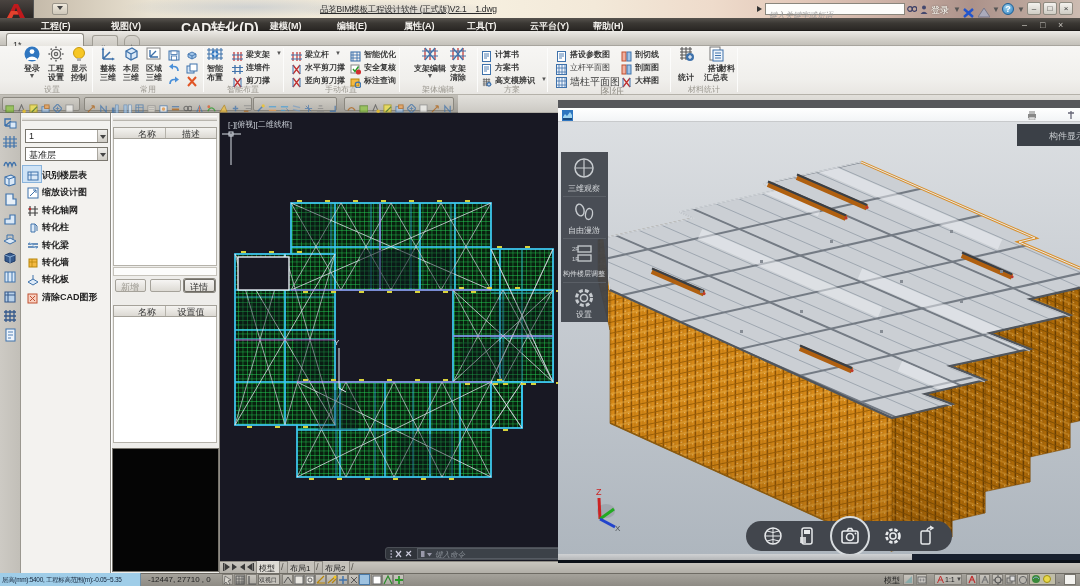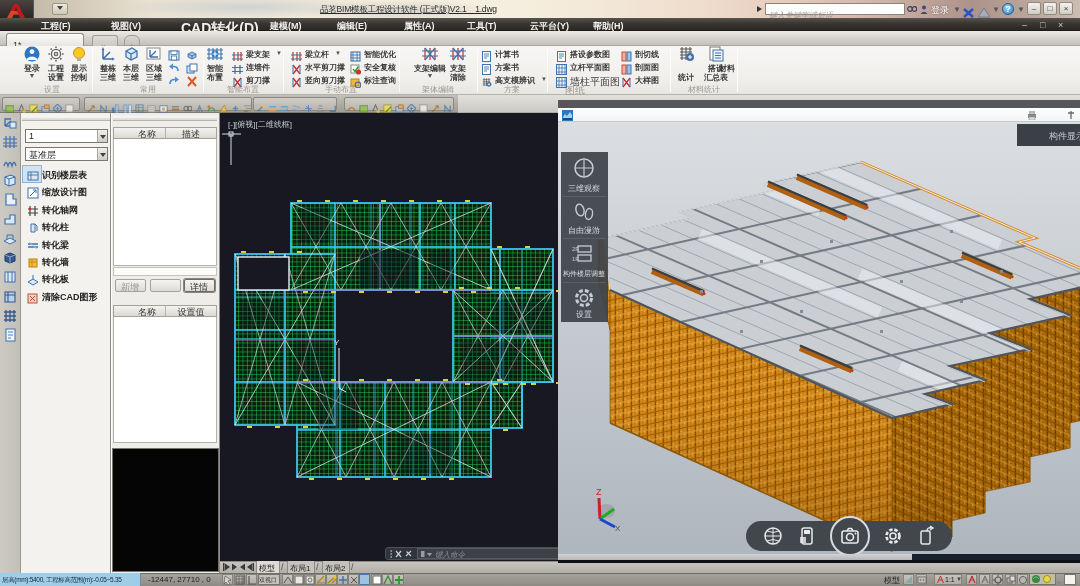--- a/index.html
+++ b/index.html
@@ -69,21 +69,21 @@
 <div style="position:absolute;left:477px;top:48px;width:1px;height:44px;background:#d8d5cf;border-right:1px solid #fcfcfb;"></div>
 <div style="position:absolute;left:547px;top:48px;width:1px;height:44px;background:#d8d5cf;border-right:1px solid #fcfcfb;"></div>
 <div style="position:absolute;left:670px;top:48px;width:1px;height:44px;background:#d8d5cf;border-right:1px solid #fcfcfb;"></div>
 <div style="position:absolute;left:737px;top:48px;width:1px;height:44px;background:#d8d5cf;border-right:1px solid #fcfcfb;"></div>
 <div class="t" style="left:52px;top:84px;font-size:8px;color:#9a978f;transform:translateX(-50%);">设置</div>
 <div class="t" style="left:148px;top:84px;font-size:8px;color:#9a978f;transform:translateX(-50%);">常用</div>
 <div class="t" style="left:243px;top:84px;font-size:8px;color:#9a978f;transform:translateX(-50%);">智能布置</div>
 <div class="t" style="left:341px;top:84px;font-size:8px;color:#9a978f;transform:translateX(-50%);">手动布置</div>
 <div class="t" style="left:438px;top:84px;font-size:8px;color:#9a978f;transform:translateX(-50%);">架体编辑</div>
 <div class="t" style="left:512px;top:84px;font-size:8px;color:#9a978f;transform:translateX(-50%);">方案</div>
-<div class="t" style="left:575px;top:84px;font-size:10px;color:#9a978f;transform:translateX(-50%);">图纸</div>
+<div class="t" style="left:612px;top:84px;font-size:12px;color:#9a978f;transform:translateX(-50%);">图纸</div>
 <div class="t" style="left:704px;top:84px;font-size:8px;color:#9a978f;transform:translateX(-50%);">材料统计</div>
 <div style="position:absolute;left:23px;top:46px;width:18px;height:16px;"><svg width="18" height="16">
       <circle cx="9" cy="8" r="7.5" fill="#2f76c0"></circle>
       <circle cx="9" cy="5.6" r="2.4" fill="#fff"></circle>
       <path d="M4 12.5 Q9 8.5 14 12.5 L14 14 L4 14 Z" fill="#fff"></path>
     </svg></div>
 <div class="t" style="left:32px;top:63px;font-size:8px;color:#3a3a3a;font-weight:bold;transform:translateX(-50%);">登录</div>
 <div class="t" style="left:32px;top:72px;font-size:7px;color:#555;transform:translateX(-50%);">▼</div>
 <div style="position:absolute;left:47px;top:46px;width:18px;height:16px;"><svg width="18" height="16" viewBox="0 0 18 16">
       <g fill="none" stroke="#666" stroke-width="1.4">
@@ -274,21 +274,21 @@
 <div class="t" style="left:541px;top:76px;font-size:6px;color:#555;">▼</div>
 <div style="position:absolute;left:556px;top:48px;width:11px;height:11px;"><svg width="11" height="11">
       <rect x="1.5" y="0.5" width="8" height="10" fill="#fff" stroke="#3f72ab"></rect>
       <path d="M3 3 L8 3 M3 5 L8 5 M3 7 L6 7" stroke="#3f72ab" stroke-width=".9"></path>
     </svg></div>
 <div class="t" style="left:570px;top:49px;font-size:8px;color:#3a3a3a;font-weight:bold;">搭设参数图</div>
 <div style="position:absolute;left:556px;top:61px;width:11px;height:11px;"><svg width="11" height="11">
       <rect x="0.5" y="0.5" width="10" height="10" fill="#eef4fb" stroke="#3f72ab"></rect>
       <path d="M3 1 L3 10 M6 1 L6 10 M9 1 L9 10 M1 4 L10 4 M1 8 L10 8" stroke="#3f72ab" stroke-width=".8"></path>
     </svg></div>
-<div class="t" style="left:570px;top:62px;font-size:8px;color:#3a3a3a;font-weight:bold;">立杆平面图</div>
+<div class="t" style="left:570px;top:62px;font-size:8px;color:#3a3a3a;font-weight:normal;">立杆平面图</div>
 <div style="position:absolute;left:556px;top:74px;width:11px;height:11px;"><svg width="11" height="11">
       <rect x="0.5" y="0.5" width="10" height="10" fill="#eef4fb" stroke="#3f72ab"></rect>
       <path d="M3 1 L3 10 M6 1 L6 10 M9 1 L9 10 M1 4 L10 4 M1 8 L10 8" stroke="#3f72ab" stroke-width=".8"></path>
     </svg></div>
 <div class="t" style="left:570px;top:75px;font-size:10px;color:#3a3a3a;font-weight:normal;">墙柱平面图</div>
 <div style="position:absolute;left:621px;top:48px;width:11px;height:11px;"><svg width="11" height="11">
       <rect x="1" y="1" width="4" height="9" fill="#f0b0a0" stroke="#c05030"></rect>
       <rect x="6" y="1" width="4" height="9" fill="#a0c4e8" stroke="#3f72ab"></rect>
     </svg></div>
 <div class="t" style="left:635px;top:49px;font-size:8px;color:#3a3a3a;font-weight:bold;">剖切线</div>

